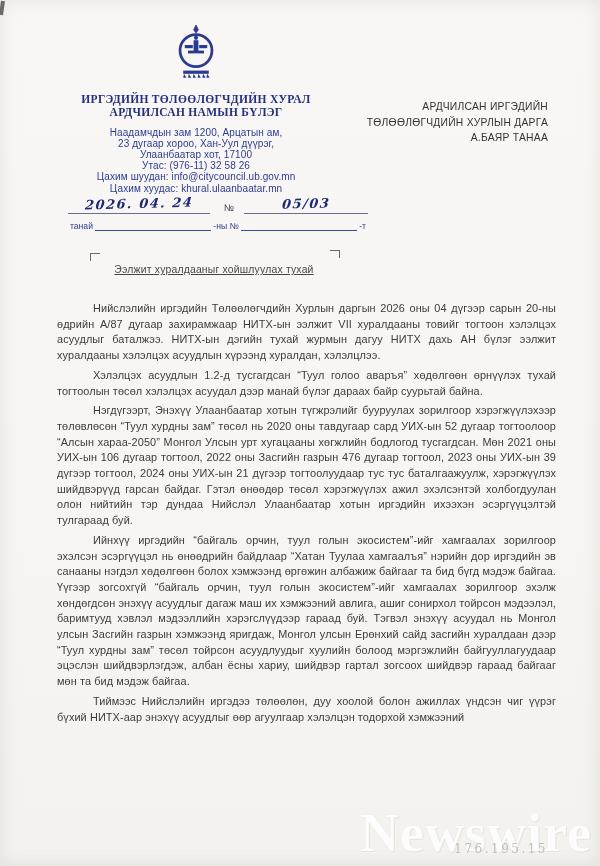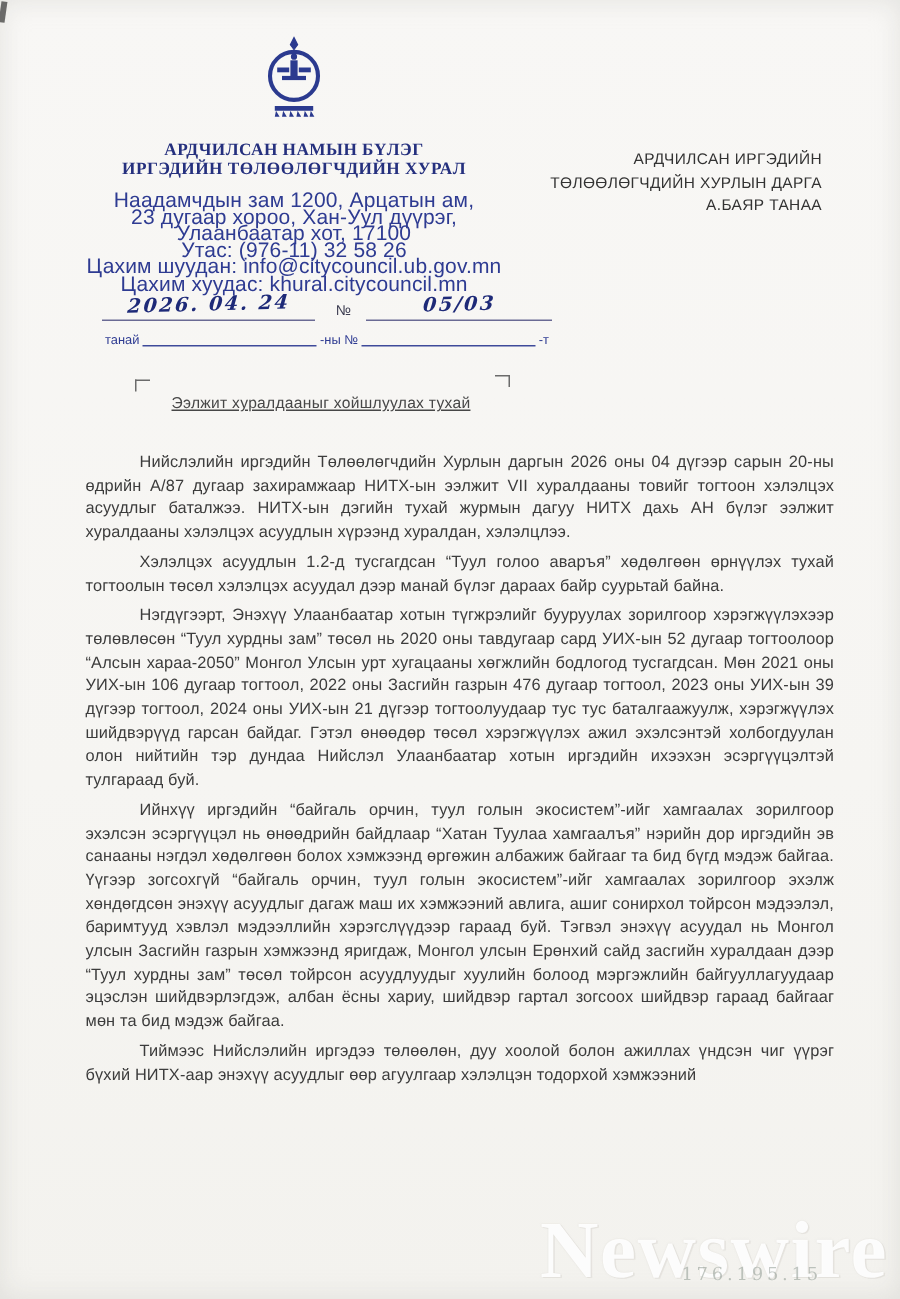--- a/index.html
+++ b/index.html
@@ -18,21 +18,21 @@
     background:#4a4a48;transform:rotate(8deg);opacity:.8;
   }
   
   .letterhead{position:absolute;left:40px;top:24px;width:312px;text-align:center;}
   .emblem{display:inline-block;}
   .org{
     margin-top:7px;font-family:"Liberation Serif",serif;font-weight:bold;
     color:#25307e;font-size:11.5px;line-height:12.8px;letter-spacing:.3px;
   }
   .addr{
-    margin-top:8px;color:#2e3b92;font-size:14px;line-height:11.2px;letter-spacing:.1px;
+    margin-top:8px;color:#2e3b92;font-size:10px;line-height:11.2px;letter-spacing:.1px;
   }
   
   .refblock{position:absolute;left:68px;top:194px;width:300px;}
   .refrow{display:flex;align-items:flex-end;}
   .u-line{border-bottom:1px solid #6a6a94;text-align:center;}
   .hand{
     font-family:"DejaVu Serif",serif;font-style:italic;font-weight:bold;
     color:#1e2a78;font-size:13px;letter-spacing:1.5px;
     display:inline-block;transform:rotate(-1.5deg) skewX(-6deg);
   }
@@ -96,30 +96,30 @@
           <rect x="34" y="26" width="10" height="4" stroke="none"></rect>
           <rect x="27" y="20" width="6" height="16" stroke="none"></rect>
           <rect x="20" y="33" width="20" height="3.5" stroke="none"></rect>
           <circle cx="30" cy="17" r="2.6" stroke="none"></circle>
           <path d="M14 58 h32 v4 h-32 z" stroke="none"></path>
           <path d="M15 62 l3 5 h-4 z M21 62 l3 5 h-4 z M27 62 l3 5 h-4 z M33 62 l3 5 h-4 z M39 62 l3 5 h-4 z M44 62 l3 5 h-4 z" stroke="none"></path>
         </g>
       </svg>
     </span>
     <div class="org">
+      <div>ИРГЭДИЙН ТӨЛӨӨЛӨГЧДИЙН ХУРАЛ</div>
       <div>АРДЧИЛСАН НАМЫН БҮЛЭГ</div>
-      <div>ИРГЭДИЙН ТӨЛӨӨЛӨГЧДИЙН ХУРАЛ</div>
     </div>
     <div class="addr">
       <div>Наадамчдын зам 1200, Арцатын ам,</div>
       <div>23 дугаар хороо, Хан-Уул дүүрэг,</div>
       <div>Улаанбаатар хот, 17100</div>
       <div>Утас: (976-11) 32 58 26</div>
       <div>Цахим шуудан: info@citycouncil.ub.gov.mn</div>
-      <div>Цахим хуудас: khural.citycouncil.mn</div>
+      <div>Цахим хуудас: khural.ulaanbaatar.mn</div>
     </div>
   </div>
 
   <div class="refblock">
     <div class="refrow">
       <div class="u-line date-line">
         <span class="hand">2026. 04. 24</span>
       </div>
       <span class="no-sign">№</span>
       <div class="u-line num-line">

